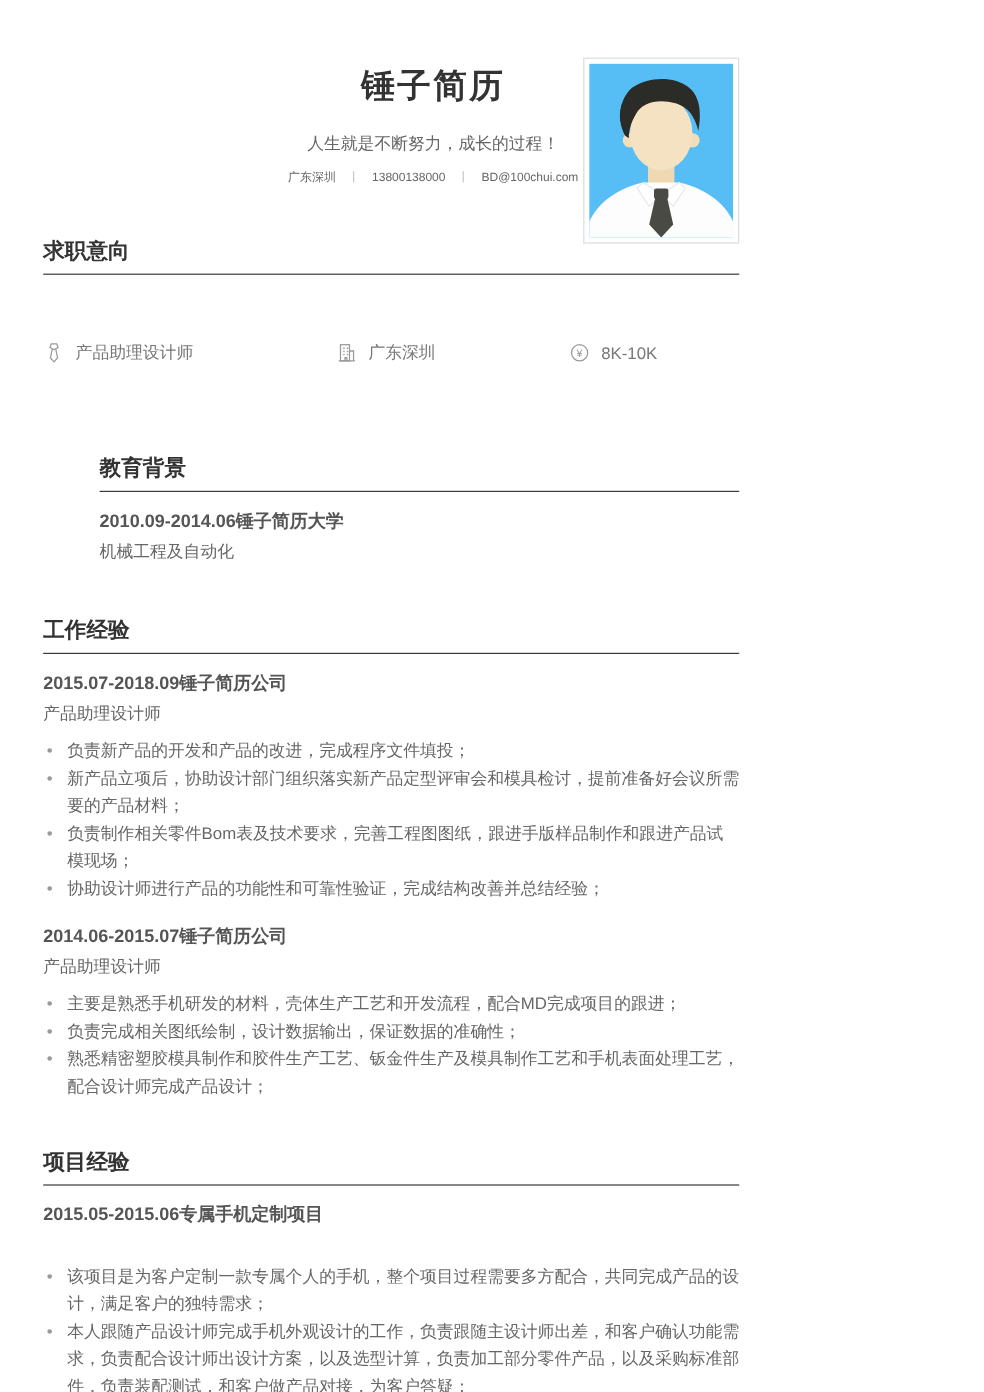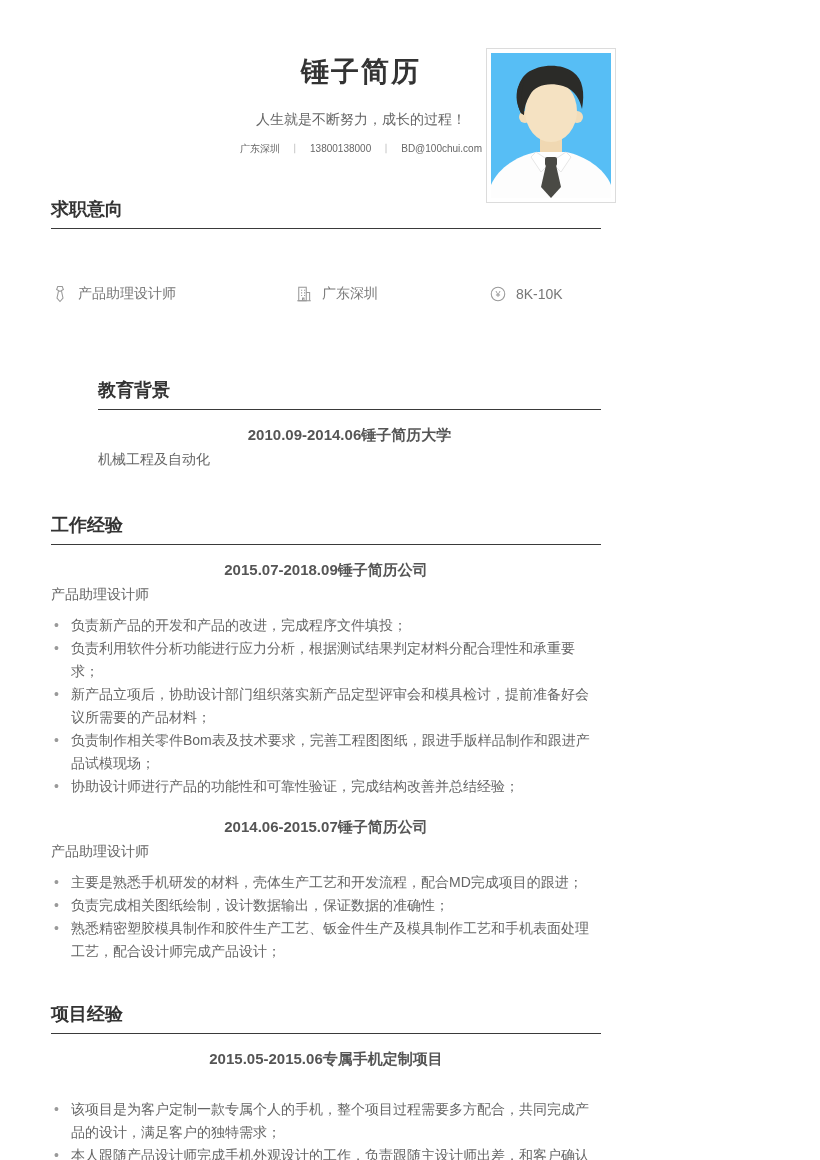--- a/index.html
+++ b/index.html
@@ -13,39 +13,39 @@
   .resume-name { font-size:28px; line-height:40px; font-weight:bold; color:#333; letter-spacing:2px; }
   .motto { margin-top:16px; font-size:14px; line-height:22px; color:#666; }
   .contact { margin-top:8px; font-size:10px; line-height:22px; color:#666; }
   .contact .sep { color:#bbb; padding:0 10px; font-weight:normal; }
 
   .photo-frame { position:absolute; top:48px; right:36px; width:130px; height:155px;
                  background:#fff; border:1px solid #dcdcdc; padding:4px; }
   .photo-frame svg { display:block; width:120px; height:145px; }
 
   
-  .section { padding:0 51px; }
+  .section { padding:0 36px; }
   .section-head { font-size:18px; line-height:22px; font-weight:bold; color:#333; }
   .rule { height:1px; background:#3a3a3a; margin-top:8px; }
 
   .sec-intent   { margin-top:38px; }
   .sec-edu      { margin-top:40px;margin-left:47px; }
   .sec-work     { margin-top:44px; }
   .sec-project  { margin-top:40px; }
   .sec-selfeval { margin-top:40px; }
 
   
   .intent-row { display:grid; grid-template-columns:244px 194px 190px 1fr; margin-top:20px; }
   .intent-item { display:flex; align-items:center; color:#777; font-size:14px; }
   .intent-item .icn { display:inline-flex; margin-right:9px; }
   .intent-item svg { width:18px; height:18px; stroke:#999; fill:none; stroke-width:1.4; }
 
   
   .entry { margin-top:16px; }
-  .entry-row { display:flex; justify-content:center; align-items:baseline; }
+  .entry-row { display:flex; justify-content:flex-start; align-items:baseline; }
   .period { font-size:15px; font-weight:bold; color:#555; line-height:18px; }
   .org { font-size:15px; font-weight:bold; color:#555; line-height:18px; }
   .role { font-size:14px; color:#666; line-height:22px; margin-top:4px; }
   ul.bullets { list-style:none; margin-top:9px; }
   ul.bullets li { position:relative; padding-left:20px; font-size:14px; line-height:23px; color:#666; }
   ul.bullets li::before { content:"•"; position:absolute; left:3px; top:0; color:#999; }
   .entry + .entry { margin-top:20px; }
   .project-bullets { margin-top:30px !important; }
 
   .selfeval-text { margin-top:14px; font-size:14px; line-height:23px; color:#666; }
@@ -152,21 +152,20 @@
     <div class="rule"></div>
 
     <div class="entry">
       <div class="entry-row">
         <span class="period">2015.07-2018.09</span>
         <span class="org">锤子简历公司</span>
       </div>
       <div class="role">产品助理设计师</div>
       <ul class="bullets">
         <li>负责新产品的开发和产品的改进，完成程序文件填投；</li>
-        <li>负责利用软件分析功能进行应力分析，根据测试结果判定材料分配合理性和承重要求；</li>
         <li>新产品立项后，协助设计部门组织落实新产品定型评审会和模具检讨，提前准备好会议所需要的产品材料；</li>
         <li>负责制作相关零件Bom表及技术要求，完善工程图图纸，跟进手版样品制作和跟进产品试模现场；</li>
         <li>协助设计师进行产品的功能性和可靠性验证，完成结构改善并总结经验；</li>
       </ul>
     </div>
 
     <div class="entry">
       <div class="entry-row">
         <span class="period">2014.06-2015.07</span>
         <span class="org">锤子简历公司</span>

